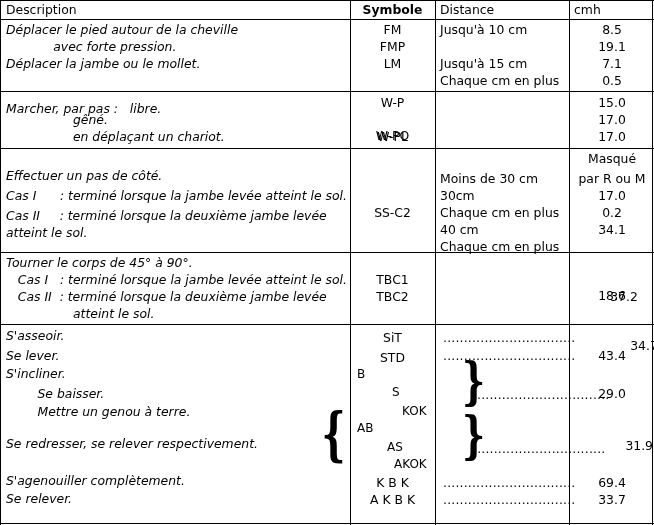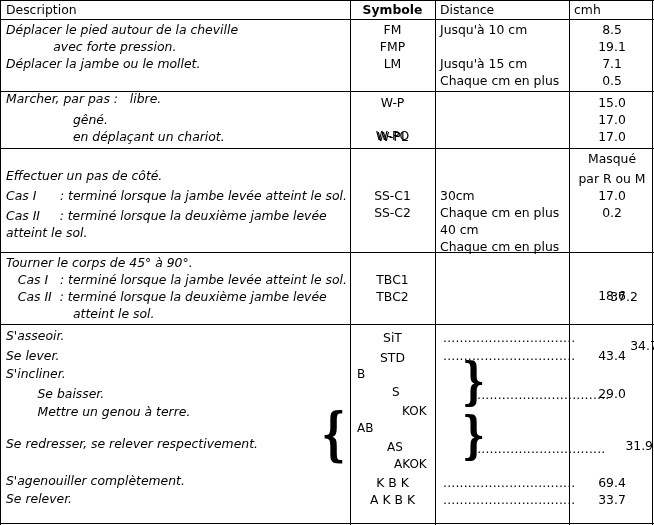--- a/index.html
+++ b/index.html
@@ -117,49 +117,50 @@
 
   <div class="cell col-dist roman" style="top:22px;">Jusqu'à 10 cm</div>
   <div class="cell col-dist roman" style="top:56px;">Jusqu'à 15 cm</div>
   <div class="cell col-dist roman" style="top:73px;">Chaque cm en plus</div>
 
   <div class="cell col-cmh roman" style="top:22px;">8.5</div>
   <div class="cell col-cmh roman" style="top:39px;">19.1</div>
   <div class="cell col-cmh roman" style="top:56px;">7.1</div>
   <div class="cell col-cmh roman" style="top:73px;">0.5</div>
 
-  <div class="cell col-desc ital" style="top:91px;">Marcher, par pas :   libre.</div>
+  <div class="cell col-desc ital" style="top:101px;">Marcher, par pas :   libre.</div>
   <div class="cell col-desc ital" style="top:112px;">                 gêné.</div>
   <div class="cell col-desc ital" style="top:129px;">                 en déplaçant un chariot.</div>
 
   <div class="cell col-sym roman" style="top:95px;">W-P</div>
   <div class="cell col-sym roman" style="top:112px;margin-top:16px;">W-PO</div>
   <div class="cell col-sym roman" style="top:129px;">W-PL</div>
 
   <div class="cell col-cmh roman" style="top:95px;">15.0</div>
   <div class="cell col-cmh roman" style="top:112px;">17.0</div>
   <div class="cell col-cmh roman" style="top:129px;">17.0</div>
 
   <div class="cell col-desc ital" style="top:168px;">Effectuer un pas de côté.</div>
   <div class="cell col-desc ital" style="top:188px;">Cas I      : terminé lorsque la jambe levée atteint le sol.</div>
   <div class="cell col-desc ital" style="top:208px;">Cas II     : terminé lorsque la deuxième jambe levée</div>
   <div class="cell col-desc ital" style="top:225px;">atteint le sol.</div>
 
-  <div class="cell col-sym roman" style="top:188px;">SS-C1</div>
   <div class="cell col-sym roman" style="top:205px;">SS-C2</div>
 
+  <div class="cell col-dist roman" style="top:171px;">Moins de 30 cm</div>
   <div class="cell col-dist roman" style="top:188px;">30cm</div>
   <div class="cell col-dist roman" style="top:205px;">Chaque cm en plus</div>
   <div class="cell col-dist roman" style="top:222px;">40 cm</div>
   <div class="cell col-dist roman" style="top:239px;">Chaque cm en plus</div>
 
   <div class="cell col-cmh roman" style="top:151px;">Masqué</div>
   <div class="cell col-cmh roman" style="top:171px;">par R ou M</div>
   <div class="cell col-cmh roman" style="top:188px;">17.0</div>
   <div class="cell col-cmh roman" style="top:205px;">0.2</div>
+  <div class="cell col-cmh roman" style="top:222px;">34.1</div>
 
   <div class="cell col-desc ital" style="top:255px;">Tourner le corps de 45° à 90°.</div>
   <div class="cell col-desc ital" style="top:272px;">   Cas I   : terminé lorsque la jambe levée atteint le sol.</div>
   <div class="cell col-desc ital" style="top:289px;">   Cas II  : terminé lorsque la deuxième jambe levée</div>
   <div class="cell col-desc ital" style="top:306px;">                 atteint le sol.</div>
 
   <div class="cell col-sym roman" style="top:272px;">TBC1</div>
   <div class="cell col-sym roman" style="top:289px;">TBC2</div>
 
   <div class="cell col-cmh roman" style="top:288px;">18.6</div>

